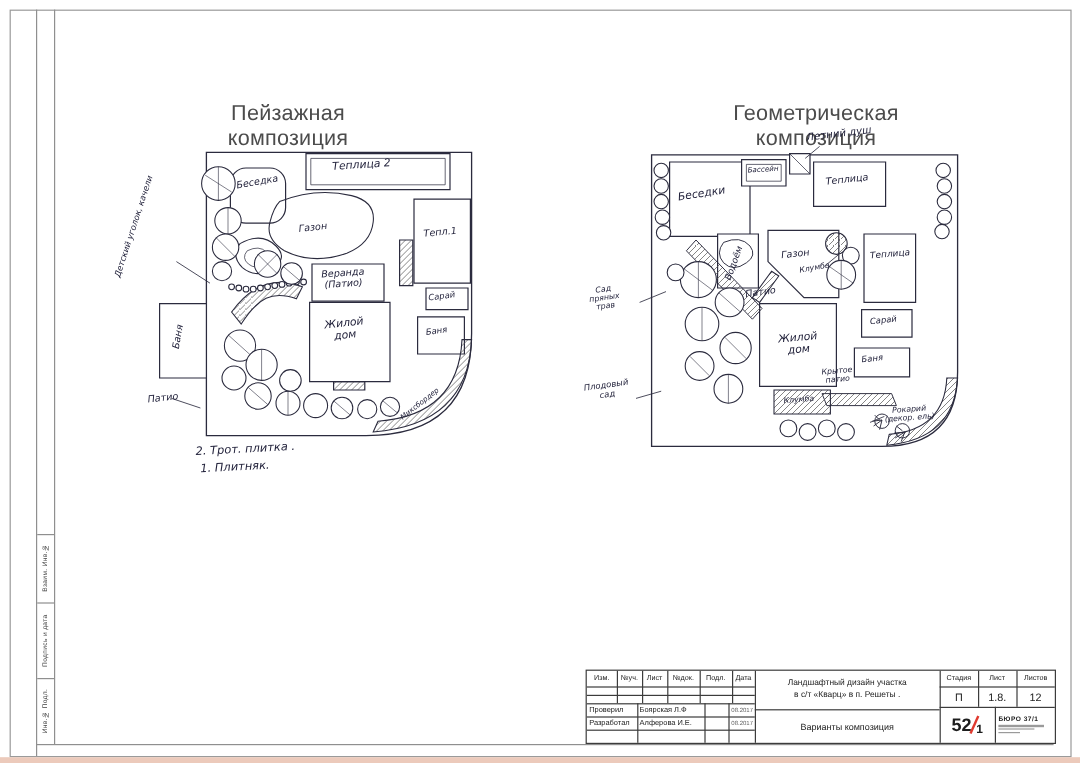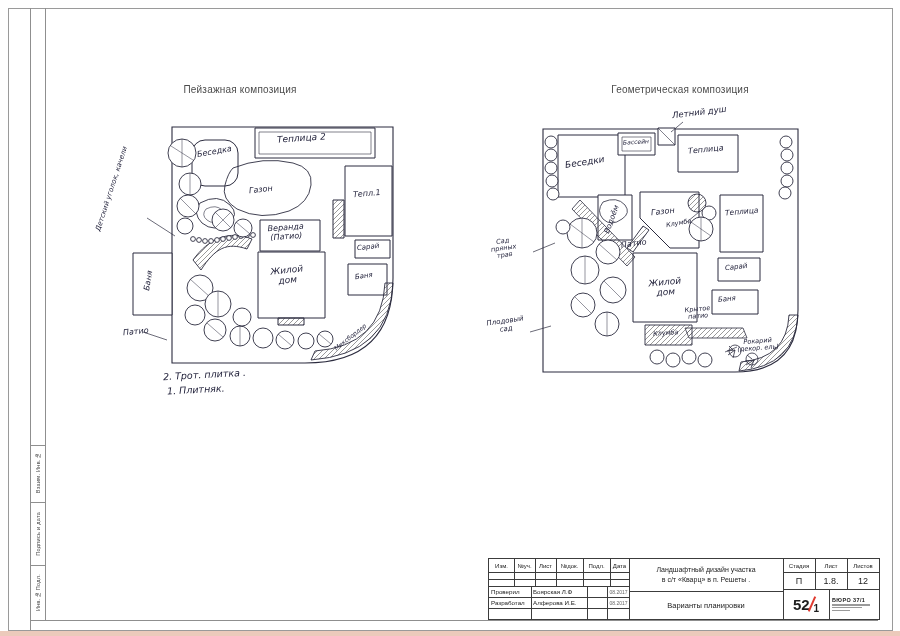--- a/index.html
+++ b/index.html
@@ -9,21 +9,21 @@
   
   .frame-outer{left:8px;top:8px;width:883px;height:621px;border:1px solid #9a9a9a;}
   .vline{width:1px;background:#8f8f8f;}
   .hline{height:1px;background:#8f8f8f;}
   .bottom-strip{left:0;top:631px;width:900px;height:5px;background:#eccabb;}
   
   .stampcell{left:31px;width:13px;display:flex;align-items:center;justify-content:center;}
   .stampcell span{writing-mode:vertical-rl;transform:rotate(180deg);font-size:5.5px;color:#444;
         white-space:nowrap;letter-spacing:.3px;}
   
-  .plan-title{font-size:10px;color:#4c4c4c;text-align:center;letter-spacing:.2px;}
+  .plan-title{font-size:18px;color:#4c4c4c;text-align:center;letter-spacing:.2px;}
   
   .hw{position:absolute;font-family:"DejaVu Sans",sans-serif;font-style:italic;color:#23233c;
       white-space:nowrap;line-height:1.08;font-size:8px;}
   .hw.c{text-align:center;}
   svg{position:absolute;left:0;top:0;}
   svg *{vector-effect:non-scaling-stroke;}
   
   #tb{left:488px;top:558px;width:390px;height:60px;border:1.2px solid #3c3c3c;font-size:6px;color:#222;}
   .tbl{position:absolute;background:#3c3c3c;}
   .tbc{position:absolute;display:flex;align-items:center;justify-content:center;text-align:center;
@@ -315,21 +315,21 @@
     <div class="tbc" style="left:43px;top:27px;width:55px;height:11px;justify-content:flex-start;padding-left:1px;font-size:6.2px;">Боярская Л.Ф</div>
     <div class="tbc tiny" style="left:119px;top:27px;width:21px;height:11px;">08.2017</div>
     <div class="tbc" style="left:1px;top:38px;width:41px;height:11px;justify-content:flex-start;padding-left:1px;font-size:6.2px;">Разработал</div>
     <div class="tbc" style="left:43px;top:38px;width:55px;height:11px;justify-content:flex-start;padding-left:1px;font-size:6.2px;">Алферова И.Е.</div>
     <div class="tbc tiny" style="left:119px;top:38px;width:21px;height:11px;">08.2017</div>
 
     <div class="tbc" style="left:141px;top:0;width:152px;height:32px;flex-direction:column;font-size:7px;line-height:1.5;">
       <div>Ландшафтный дизайн участка</div>
       <div>в с/т «Кварц» в п. Решеты .</div>
     </div>
-    <div class="tbc" style="left:141px;top:33px;width:152px;height:26px;font-size:7.5px;">Варианты планировки</div>
+    <div class="tbc" style="left:141px;top:33px;width:152px;height:26px;font-size:7.5px;">Варианты композиция</div>
 
     <div class="tbc" style="left:294px;top:0;width:32px;height:13px;">Стадия</div>
     <div class="tbc" style="left:326px;top:0;width:32px;height:13px;">Лист</div>
     <div class="tbc" style="left:358px;top:0;width:32px;height:13px;">Листов</div>
     <div class="tbc" style="left:294px;top:13px;width:32px;height:17px;font-size:9px;">П</div>
     <div class="tbc" style="left:326px;top:13px;width:32px;height:17px;font-size:9px;">1.8.</div>
     <div class="tbc" style="left:358px;top:13px;width:32px;height:17px;font-size:9px;">12</div>
 
     <div class="tbc" style="left:294px;top:30px;width:46px;height:30px;">
       <span class="logo37" style="font-size:15px;">52</span>

